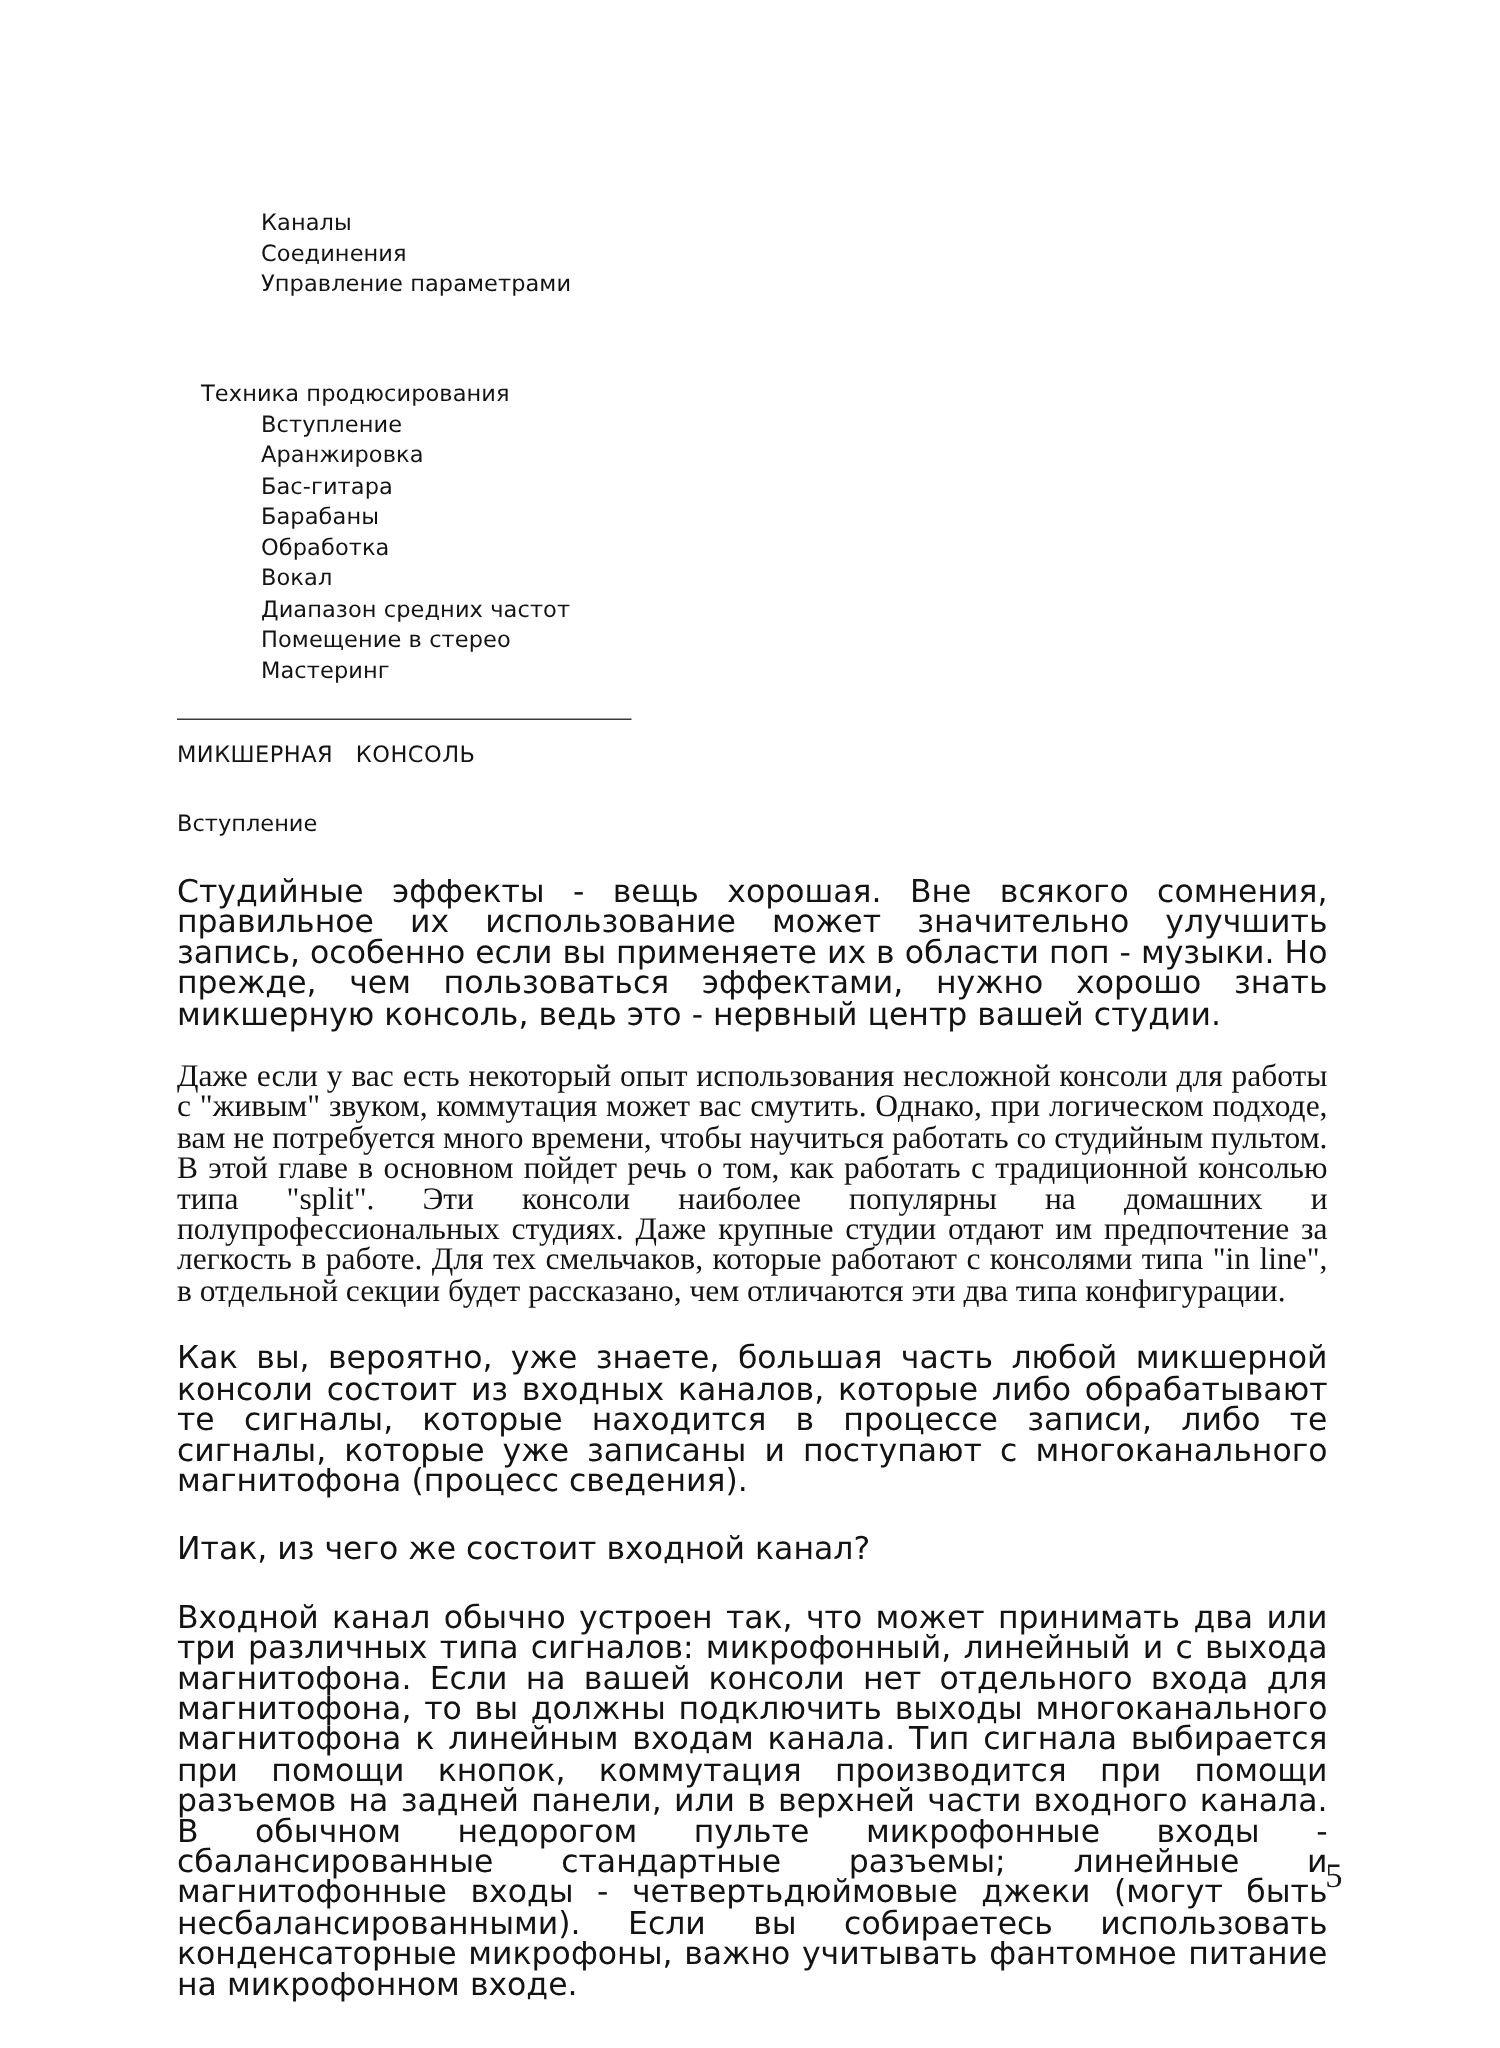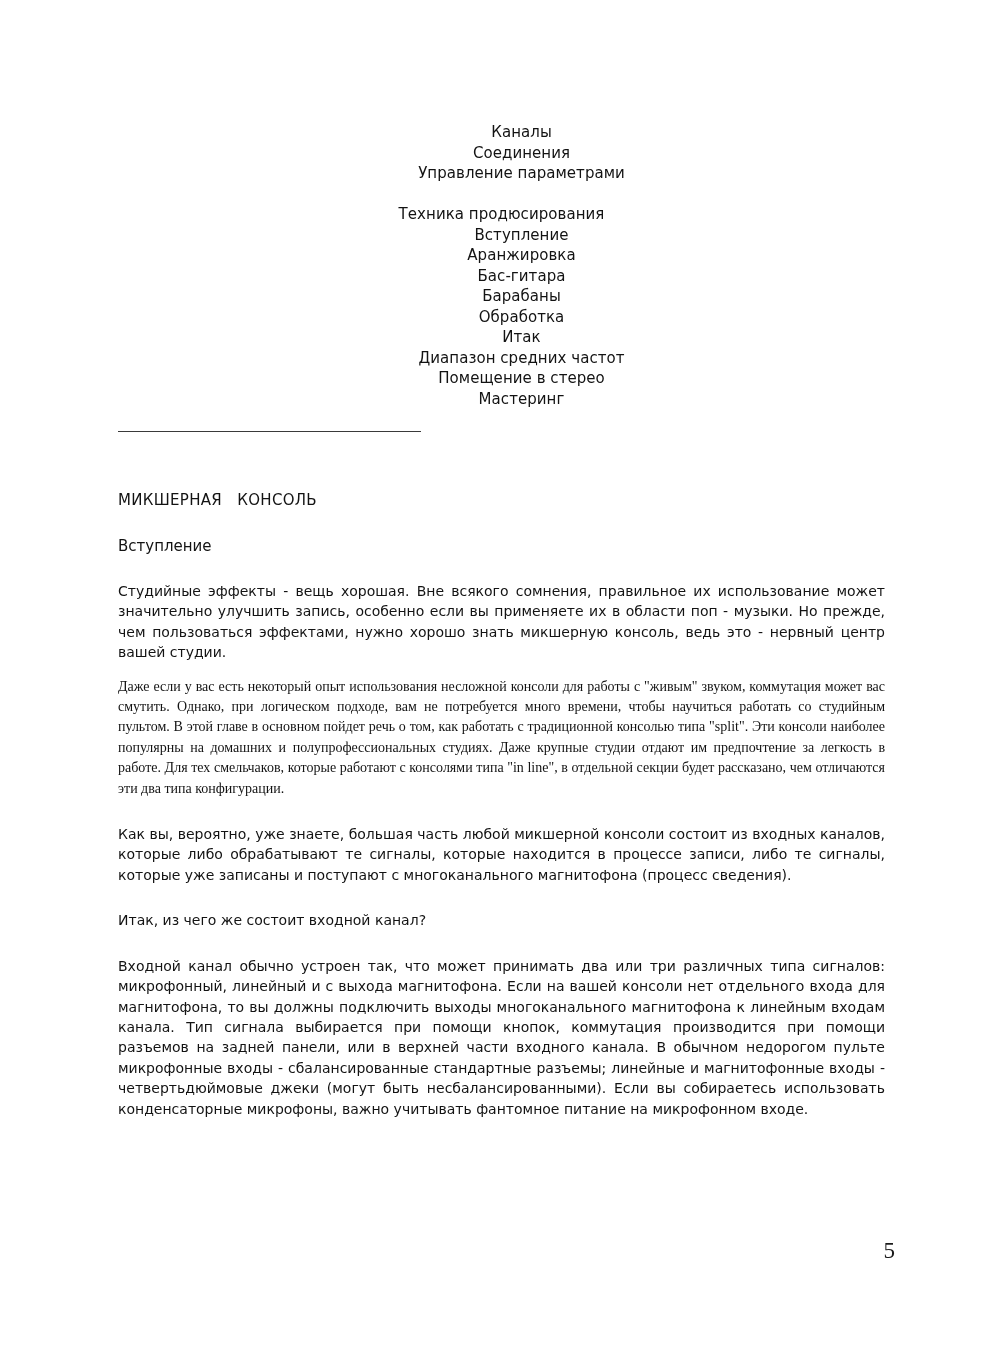--- a/index.html
+++ b/index.html
@@ -22,22 +22,21 @@
   }
   .content {
     position: absolute;
     left: 118px;
     top: 122px;
     width: 767px;
   }
 
   
   .toc-block {
-    margin: 0;
-    text-align: center;
+    margin: 16px;
   }
   .toc-line {
     font-size: 15px;
     line-height: 20.5px;
     white-space: pre;
     letter-spacing: 0.05px;
   }
   .toc-line.indent {
     padding-left: 40px;
   }
@@ -53,34 +52,33 @@
   .divider {
     width: 303px;
     height: 0;
     border-top: 1.6px solid #3a3a3a;
   }
 
   
   .chapter-title {
     font-size: 15px;
     line-height: 20.5px;
-    margin-top: 45px;
     white-space: pre;
     letter-spacing: 0.3px;
   }
   .section-title {
     font-size: 15px;
     line-height: 20.5px;
     margin-top: 25px;
     white-space: pre;
   }
 
   
   .para {
-    font-size: 14px;
+    font-size: 21px;
     line-height: 20.4px;
     text-align: justify;
     text-justify: inter-word;
     margin-top: 25px;
     hyphens: none;
   }
   .para.tight {
     margin-top: 0;
     font-family: Liberation Serif, serif;
   }
@@ -109,21 +107,21 @@
 
     <div class="toc-gap"></div>
 
     <div class="toc-block">
       <div class="toc-line">Техника продюсирования</div>
       <div class="toc-line indent">Вступление</div>
       <div class="toc-line indent">Аранжировка</div>
       <div class="toc-line indent">Бас-гитара</div>
       <div class="toc-line indent">Барабаны</div>
       <div class="toc-line indent">Обработка</div>
-      <div class="toc-line indent">Итак</div>
+      <div class="toc-line indent">Вокал</div>
       <div class="toc-line indent">Диапазон средних частот</div>
       <div class="toc-line indent">Помещение в стерео</div>
       <div class="toc-line indent">Мастеринг</div>
     </div>
 
     <div class="divider-wrap">
       <div class="divider"></div>
     </div>
 
     <div class="chapter-title">МИКШЕРНАЯ   КОНСОЛЬ</div>

